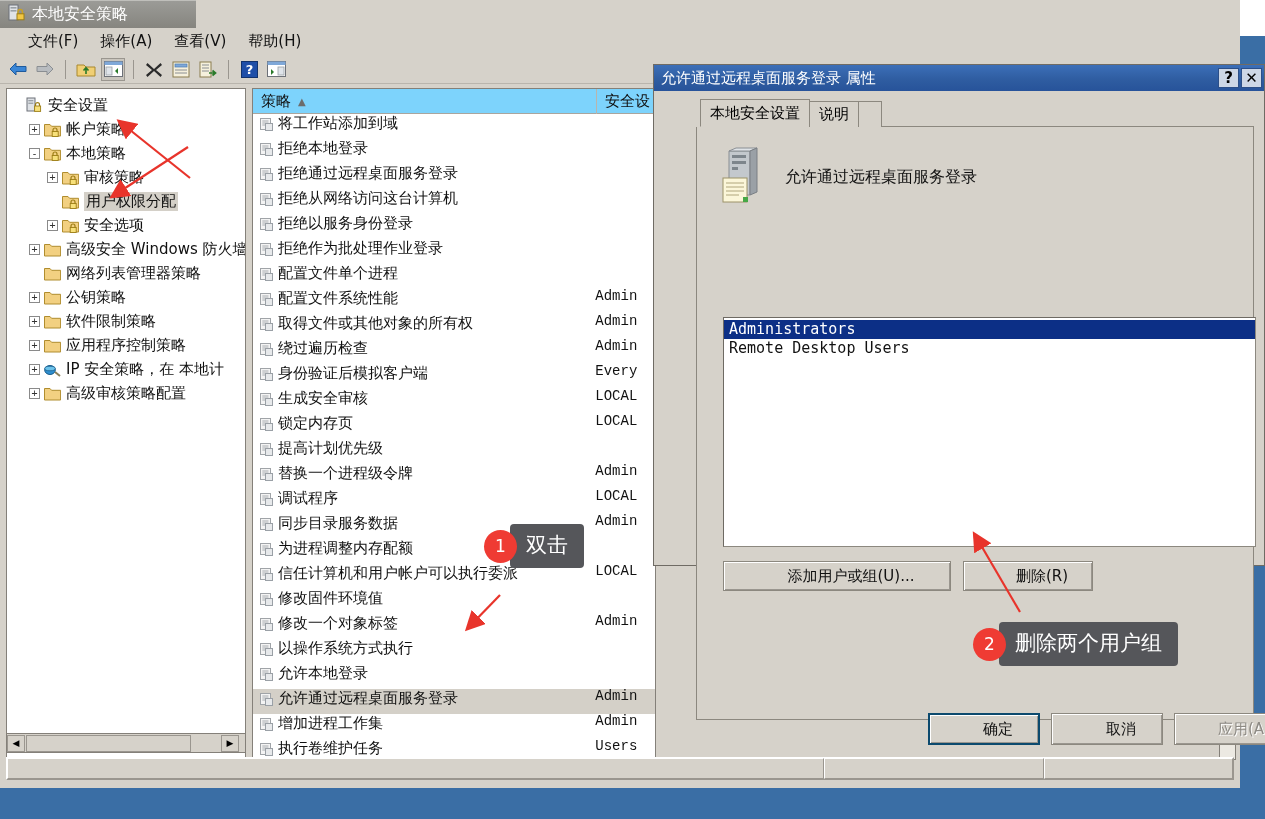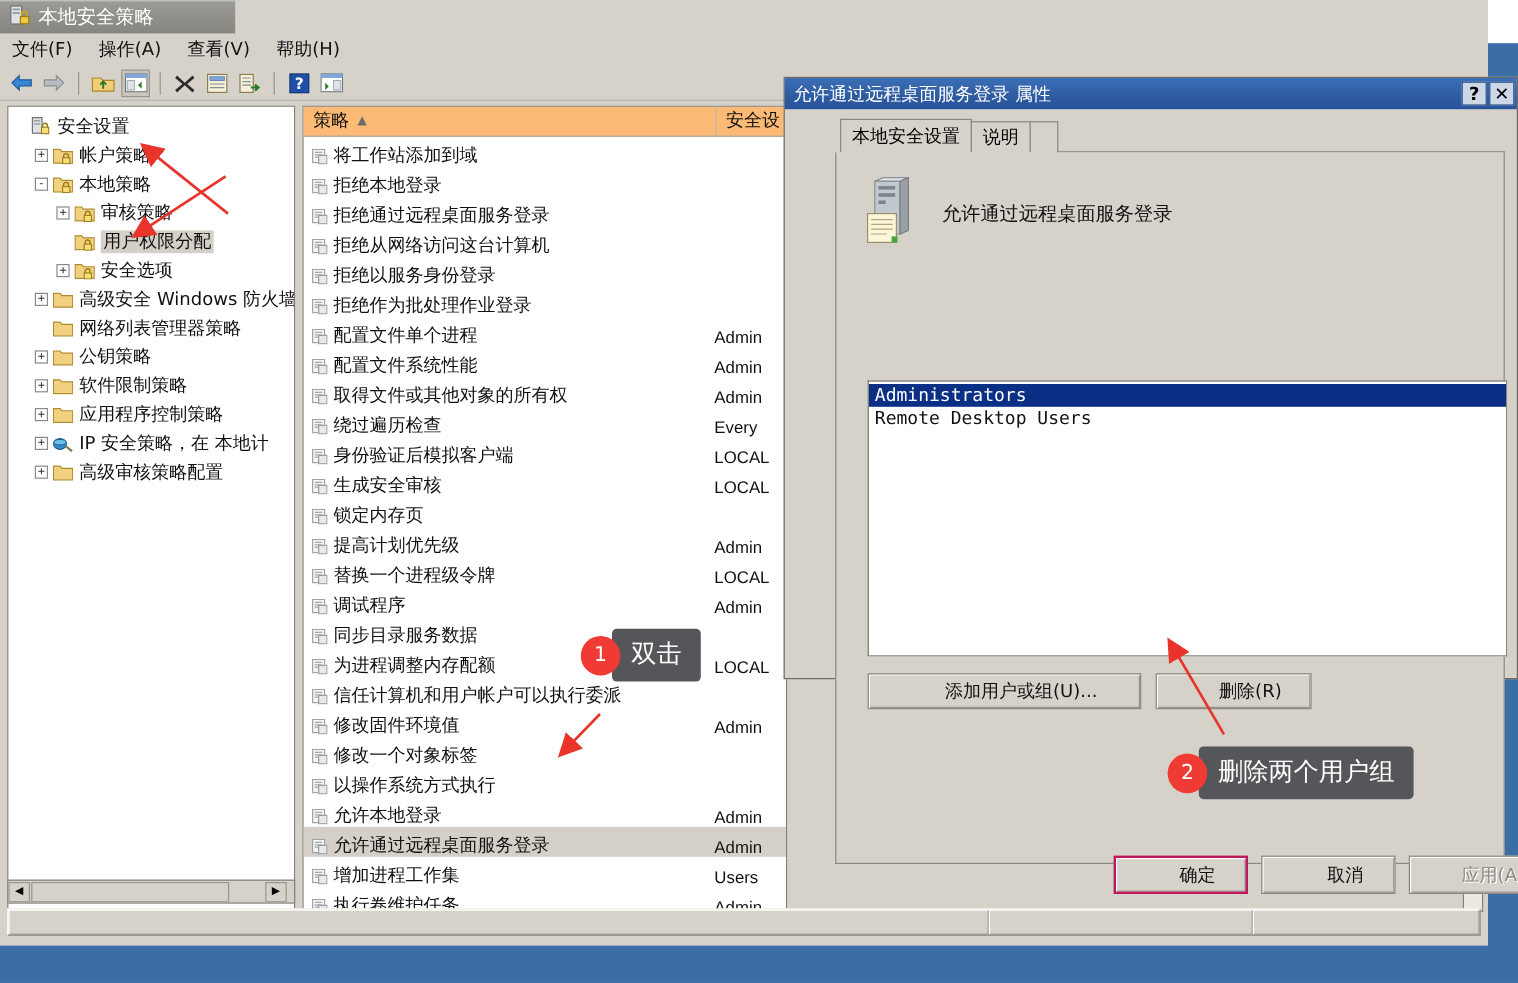--- a/index.html
+++ b/index.html
@@ -44,21 +44,21 @@
   }
   .mmc-title {
     position:absolute; left:0; top:0; width:196px; height:28px;
     background: linear-gradient(to bottom,#9b9b97,#86857f);
     display:flex; align-items:center; gap:7px; padding-left:8px;
     color:#ffffff; font-size:16px;
     border-top:1px solid #bfbfbb;
   }
   .mmc-menubar {
     position:absolute; left:0; top:28px; width:1240px; height:27px;
-    background:#d6d2ca; display:flex; align-items:center; padding-left:10px; gap:22px;
+    background:#d6d2ca; display:flex; align-items:center; padding-left:28px; gap:22px;
     font-size:15px; color:#111;
   }
   .mmc-toolbar {
     position:absolute; left:0; top:55px; width:1240px; height:29px;
     background:#d6d2ca; display:flex; align-items:center; padding-left:6px; gap:3px;
     border-bottom:1px solid #b9b5ad;
   }
   .tb-sep { width:1px; height:19px; background:#9a968f; margin:0 5px; }
   .tb-ico { width:24px; height:23px; display:flex; align-items:center; justify-content:center; }
   .tb-ico.pressed { border:1px solid #9a968f; background:#c9c5bd; }
@@ -85,30 +85,30 @@
   .hs-arrow { width:18px; height:17px; background:#d6d2ca; border:1px solid #9a968f;
      display:flex; align-items:center; justify-content:center; font-size:9px; }
   .hs-thumb { height:17px; background:#d6d2ca; border:1px solid #9a968f; margin-left:1px; }
 
   
   .list-panel {
     position:absolute; left:252px; top:88px; width:404px; height:672px;
     background:#ffffff; border:1px solid #848079; overflow:hidden;
   }
   .lp-header {
-    height:25px; background:#fdba74; border-bottom:1px solid #a9a59e;
-    display:flex; font-size:15px; color:#111; align-items:flex-end;
+    height:25px; background:#7dd3fc; border-bottom:1px solid #a9a59e;
+    display:flex; font-size:15px; color:#111; align-items:center;
   }
   .lp-h-cell { height:25px; display:flex; align-items:center; padding-left:8px; border-right:1px solid #b9b5ad; }
   .lp-h-cell .sortarrow { margin-left:7px; font-size:10px; color:#6c6c6c; }
   .lp-rows { position:relative; }
-  .lp-row { display:flex; align-items:flex-end; height:25px; font-size:15px; color:#111; white-space:nowrap; }
+  .lp-row { display:flex; align-items:flex-start; height:25px; font-size:15px; color:#111; white-space:nowrap; }
   .lp-row.selected { background:#d4d0c8; }
   .lp-pol { display:flex; align-items:center; gap:5px; width:344px; padding-left:7px; overflow:hidden; }
-  .lp-val { font-family:Liberation Sans, sans-serif; font-size:14px; color:#111; overflow:hidden; }
+  .lp-val { font-family:Liberation Mono, monospace; font-size:14px; color:#111; overflow:hidden;margin-top:24px; }
   .polico { width:13px; height:13px; flex:none; }
 
   
   .rt-scroll {
     position:absolute; left:1219px; top:88px; width:17px; height:672px;
     background:#ece9e2; border:1px solid #848079;
   }
   .mmc-status {
     position:absolute; left:6px; top:757px; width:1228px; height:23px;
     background:#d6d2ca; border:1px solid #ffffff; border-right-color:#9a968f; border-bottom-color:#9a968f;
@@ -160,21 +160,21 @@
   }
   .lb-item.selected { background:#0c2f86; color:#ffffff; }
   .btnrow { position:absolute; left:26px; top:434px; display:flex; gap:12px; }
   .wbtn {
     background:#d6d2ca; border:1px solid #8c887f;
     box-shadow: inset 1px 1px 0 #ffffff, inset -1px -1px 0 #9a968f;
     font-size:15px; color:#111; display:flex; align-items:center; justify-content:center;
     height:30px; font-family:"DejaVu Sans","Liberation Sans",sans-serif;padding-left:28px;
   }
   .wbtn.disabled { color:#8d8a84; text-shadow: 1px 1px 0 #ffffff; }
-  .wbtn.default { border:2px solid #be185d; }
+  .wbtn.default { border:2px solid #0c4a6e; }
   .dlg-footer { position:absolute; left:0; bottom:10px; width:612px; display:flex; justify-content:flex-end; gap:11px; padding-right:12px; }
 
   
   .callout {
     position:absolute; display:flex; align-items:center; z-index:60;
   }
   .badge {
     width:33px; height:33px; border-radius:50%; background:#ef3b33;
     color:#fff; font-size:17px; display:flex; align-items:center; justify-content:center;
     font-family:"DejaVu Sans","Liberation Sans",sans-serif; z-index:2;

